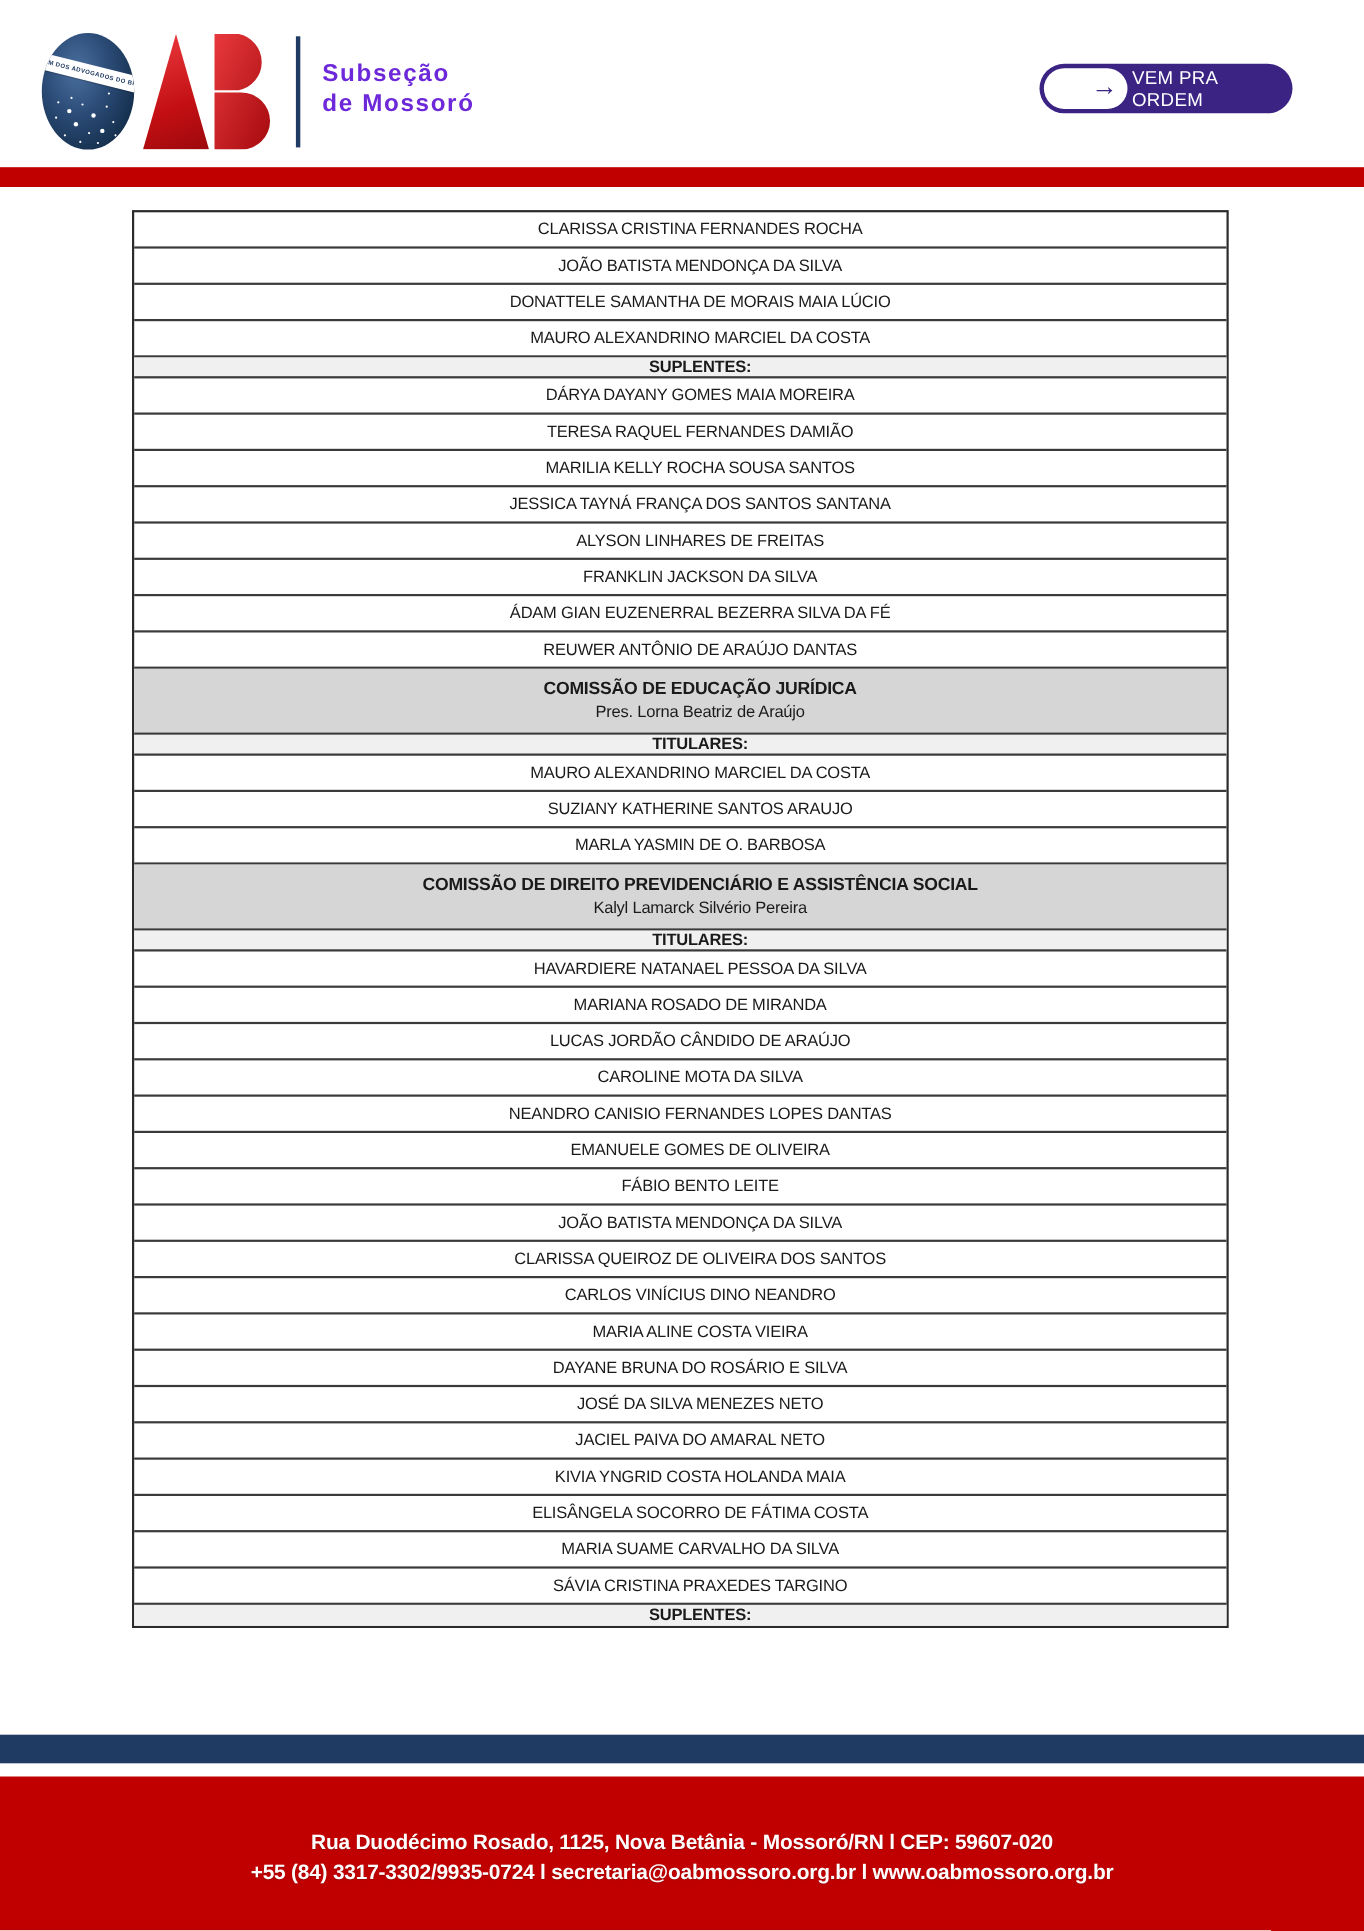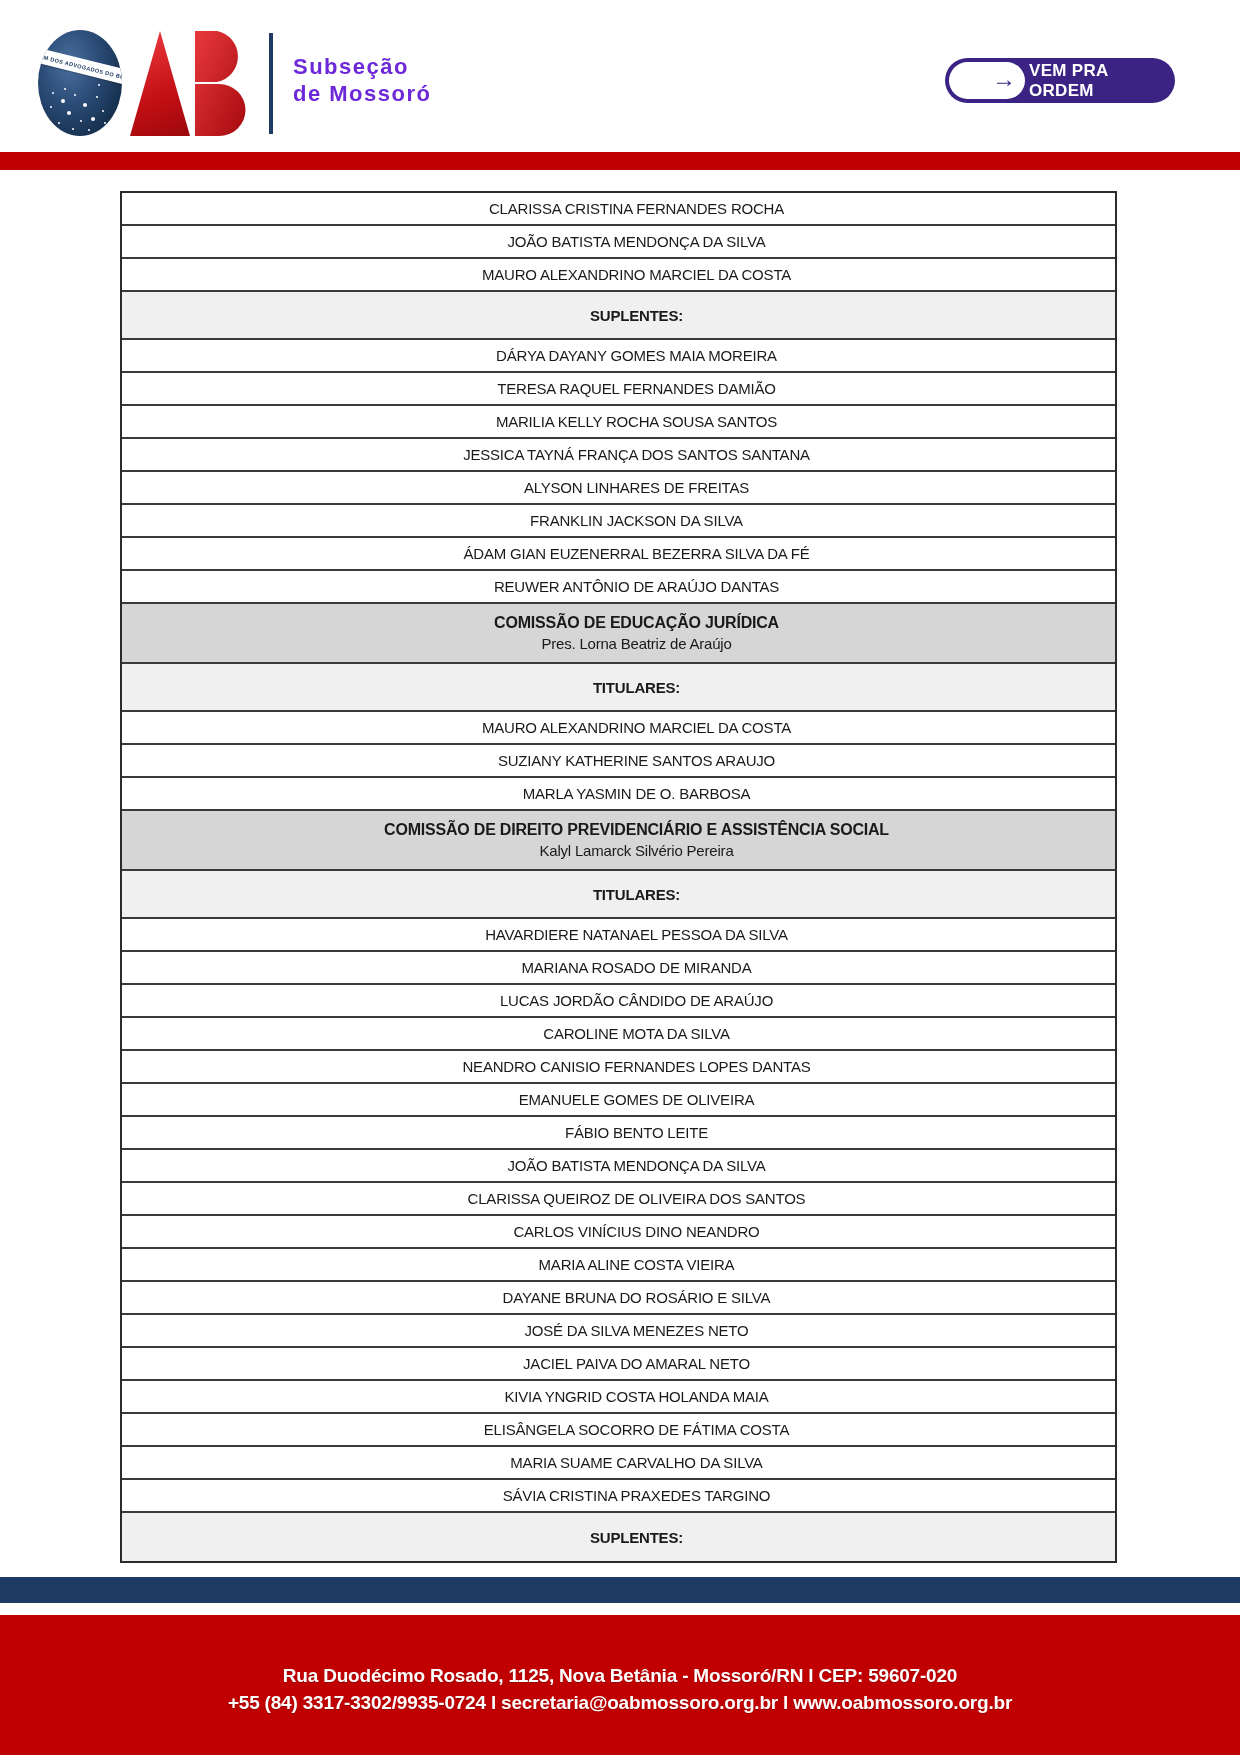--- a/index.html
+++ b/index.html
@@ -34,31 +34,31 @@
   .org-name{position:absolute; left:293px; top:53px; color:#6d28d9; font-weight:bold;
     font-size:22px; line-height:27px; letter-spacing:1.5px;}
 
   
   .badge{position:absolute; left:945px; top:58px; width:230px; height:45px;
     background:var(--purple); border-radius:23px;}
   .badge-pill{position:absolute; left:4px; top:4px; width:76px; height:37px; background:#fff;
     border-radius:19px; display:flex; align-items:center; justify-content:flex-end; padding-right:9px;}
   .badge-arrow{color:var(--purple); font-size:24px; font-weight:bold; line-height:1; transform:translateY(-2px);}
   .badge-label{position:absolute; left:84px; right:6px; top:0; bottom:0; display:flex;
-    align-items:center; justify-content:center; color:#fff; font-weight:bold; font-size:17px; letter-spacing:.3px;}
+    align-items:center; justify-content:center; color:#fff; font-weight:normal; font-size:17px; letter-spacing:.3px;}
 
   .topbar{position:absolute; left:0; top:152px; width:1240px; height:18px; background:var(--red);}
 
   
   .doc-table{position:absolute; left:120px; top:191px; width:997px; border:2px solid #2b2b2b; background:#fff;}
   .row{width:100%; display:flex; flex-direction:column; align-items:center; justify-content:center;
     text-align:center; color:var(--text); border-bottom:2px solid var(--border);padding-left:36px;}
   .row:last-child{border-bottom:none;}
   .row.name{height:33px; font-size:15px; letter-spacing:-.2px;}
-  .row.label{height:48px; font-size:15px; font-weight:bold; background:var(--label-bg); letter-spacing:-.2px;}
+  .row.label{height:19px; font-size:15px; font-weight:bold; background:var(--label-bg); letter-spacing:-.2px;}
   .row.section{height:60px; background:var(--section-bg);}
   .sec-title{font-size:16px; font-weight:bold; letter-spacing:-.2px;}
   .sec-sub{font-size:15px; margin-top:3px; letter-spacing:-.2px;}
 
   
   .footer-navy{position:absolute; left:0; top:1577px; width:1240px; height:26px; background:var(--navy);}
   .footer-red{position:absolute; left:0; top:1615px; width:1240px; height:148px; background:var(--red);
     display:flex; flex-direction:column; align-items:center; justify-content:center;}
   .footer-line{color:#fff; font-weight:bold; font-size:19px; line-height:27px; letter-spacing:-.2px;
     text-shadow:0 1px 1px rgba(0,0,0,.2);}
@@ -95,20 +95,21 @@
       <span class="badge-arrow">→</span>
     </div>
     <div class="badge-label">VEM PRA ORDEM</div>
   </div>
 
   <div class="topbar"></div>
 
   <div class="doc-table">
       <div class="row name">CLARISSA CRISTINA FERNANDES ROCHA</div>
       <div class="row name">JOÃO BATISTA MENDONÇA DA SILVA</div>
+      <div class="row name">DONATTELE SAMANTHA DE MORAIS MAIA LÚCIO</div>
       <div class="row name">MAURO ALEXANDRINO MARCIEL DA COSTA</div>
       <div class="row label">SUPLENTES:</div>
       <div class="row name">DÁRYA DAYANY GOMES MAIA MOREIRA</div>
       <div class="row name">TERESA RAQUEL FERNANDES DAMIÃO</div>
       <div class="row name">MARILIA KELLY ROCHA SOUSA SANTOS</div>
       <div class="row name">JESSICA TAYNÁ FRANÇA DOS SANTOS SANTANA</div>
       <div class="row name">ALYSON LINHARES DE FREITAS</div>
       <div class="row name">FRANKLIN JACKSON DA SILVA</div>
       <div class="row name">ÁDAM GIAN EUZENERRAL BEZERRA SILVA DA FÉ</div>
       <div class="row name">REUWER ANTÔNIO DE ARAÚJO DANTAS</div>

